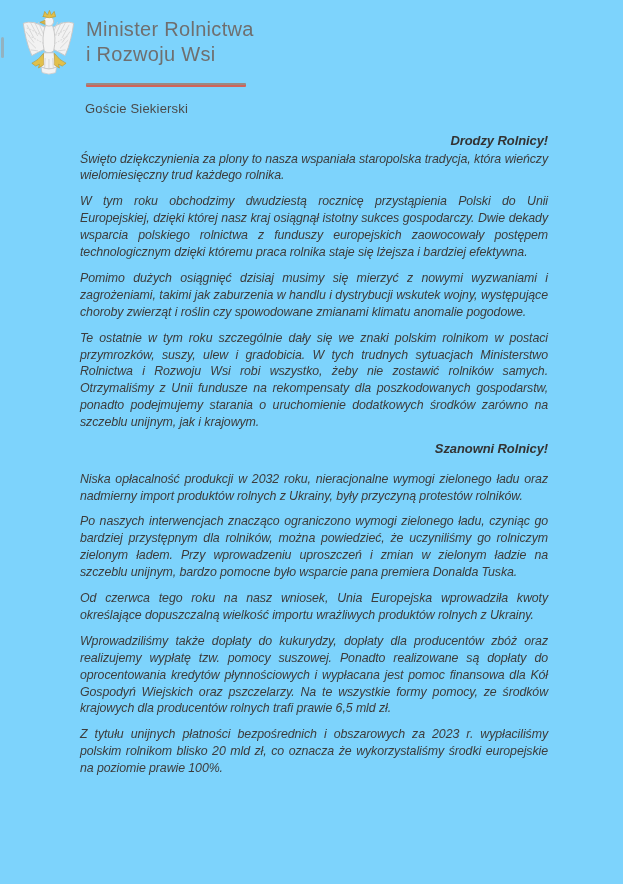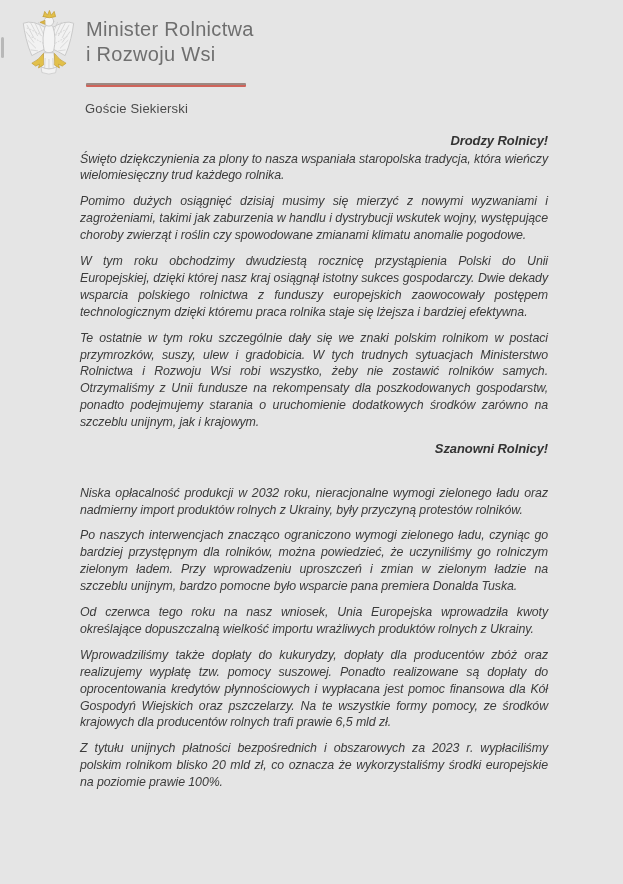--- a/index.html
+++ b/index.html
@@ -1,20 +1,20 @@
 <!DOCTYPE html>
 <html lang="pl"><head>
 <meta charset="utf-8">
 <style>
   html, body { margin: 0; padding: 0; background: #ffffff; }
   .page {
     position: relative;
     width: 623px;
     height: 884px;
-    background: #e5e5e5;
+    background: #7dd3fc;
     overflow: hidden;
     font-family: "Liberation Sans", "DejaVu Sans", sans-serif;
   }
   .scan-artifact {
     position: absolute;
     left: 1px; top: 37px;
     width: 3px; height: 21px;
     background: #9f9f9f;
     border-radius: 2px;
     opacity: .65;
@@ -62,21 +62,21 @@
   .letter p { margin: 0 0 9px; text-align: justify; }
   .letter p.sal {
     font-weight: 700;
     font-size: 13px;
     color: #333333;
     margin: 0;
     line-height: 18.5px;
     text-align: right;
   }
   .letter p.sal.gap { margin-bottom: 16px; }
-  .letter p.sal.mid { margin: 4px 0 26px; }
+  .letter p.sal.mid { margin: 4px 0 12px; }
 </style>
 </head>
 <body>
 
 <div class="page">
 
   <div class="scan-artifact"></div>
 
   <span class="emblem">
     <svg viewBox="0 0 60 82" xmlns="http://www.w3.org/2000/svg" aria-hidden="true">
@@ -115,22 +115,22 @@
   </div>
 
   <div class="rule"></div>
 
   <div class="signatory">Goście Siekierski</div>
 
   <main class="letter">
     <p class="sal">Drodzy Rolnicy!</p>
 
     <p class="para">Święto dziękczynienia za plony to nasza wspaniała staropolska tradycja, która wieńczy wielomiesięczny trud każdego rolnika.</p>
+    <p class="para">W tym roku obchodzimy dwudziestą rocznicę przystąpienia Polski do Unii Europejskiej, dzięki której nasz kraj osiągnął istotny sukces gospodarczy. Dwie dekady wsparcia polskiego rolnictwa z funduszy europejskich zaowocowały postępem technologicznym dzięki któremu praca rolnika staje się lżejsza i bardziej efektywna.</p>
     <p class="para">Pomimo dużych osiągnięć dzisiaj musimy się mierzyć z nowymi wyzwaniami i zagrożeniami, takimi jak zaburzenia w handlu i dystrybucji wskutek wojny, występujące choroby zwierząt i roślin czy spowodowane zmianami klimatu anomalie pogodowe.</p>
-    <p class="para">W tym roku obchodzimy dwudziestą rocznicę przystąpienia Polski do Unii Europejskiej, dzięki której nasz kraj osiągnął istotny sukces gospodarczy. Dwie dekady wsparcia polskiego rolnictwa z funduszy europejskich zaowocowały postępem technologicznym dzięki któremu praca rolnika staje się lżejsza i bardziej efektywna.</p>
     <p class="para">Te ostatnie w tym roku szczególnie dały się we znaki polskim rolnikom w postaci przymrozków, suszy, ulew i gradobicia. W tych trudnych sytuacjach Ministerstwo Rolnictwa i Rozwoju Wsi robi wszystko, żeby nie zostawić rolników samych. Otrzymaliśmy z Unii fundusze na rekompensaty dla poszkodowanych gospodarstw, ponadto podejmujemy starania o uruchomienie dodatkowych środków zarówno na szczeblu unijnym, jak i krajowym.</p>
 
     <p class="sal mid">Szanowni Rolnicy!</p>
 
     <p class="para">Niska opłacalność produkcji w 2032 roku, nieracjonalne wymogi zielonego ładu oraz nadmierny import produktów rolnych z Ukrainy, były przyczyną protestów rolników.</p>
     <p class="para">Po naszych interwencjach znacząco ograniczono wymogi zielonego ładu, czyniąc go bardziej przystępnym dla rolników, można powiedzieć, że uczyniliśmy go rolniczym zielonym ładem. Przy wprowadzeniu uproszczeń i zmian w zielonym ładzie na szczeblu unijnym, bardzo pomocne było wsparcie pana premiera Donalda Tuska.</p>
     <p class="para">Od czerwca tego roku na nasz wniosek, Unia Europejska wprowadziła kwoty określające dopuszczalną wielkość importu wrażliwych produktów rolnych z Ukrainy.</p>
     <p class="para">Wprowadziliśmy także dopłaty do kukurydzy, dopłaty dla producentów zbóż oraz realizujemy wypłatę tzw. pomocy suszowej. Ponadto realizowane są dopłaty do oprocentowania kredytów płynnościowych i wypłacana jest pomoc finansowa dla Kół Gospodyń Wiejskich oraz pszczelarzy. Na te wszystkie formy pomocy, ze środków krajowych dla producentów rolnych trafi prawie 6,5 mld zł.</p>
     <p class="para">Z tytułu unijnych płatności bezpośrednich i obszarowych za 2023 r. wypłaciliśmy polskim rolnikom blisko 20 mld zł, co oznacza że wykorzystaliśmy środki europejskie na poziomie prawie 100%.</p>
   </main>

